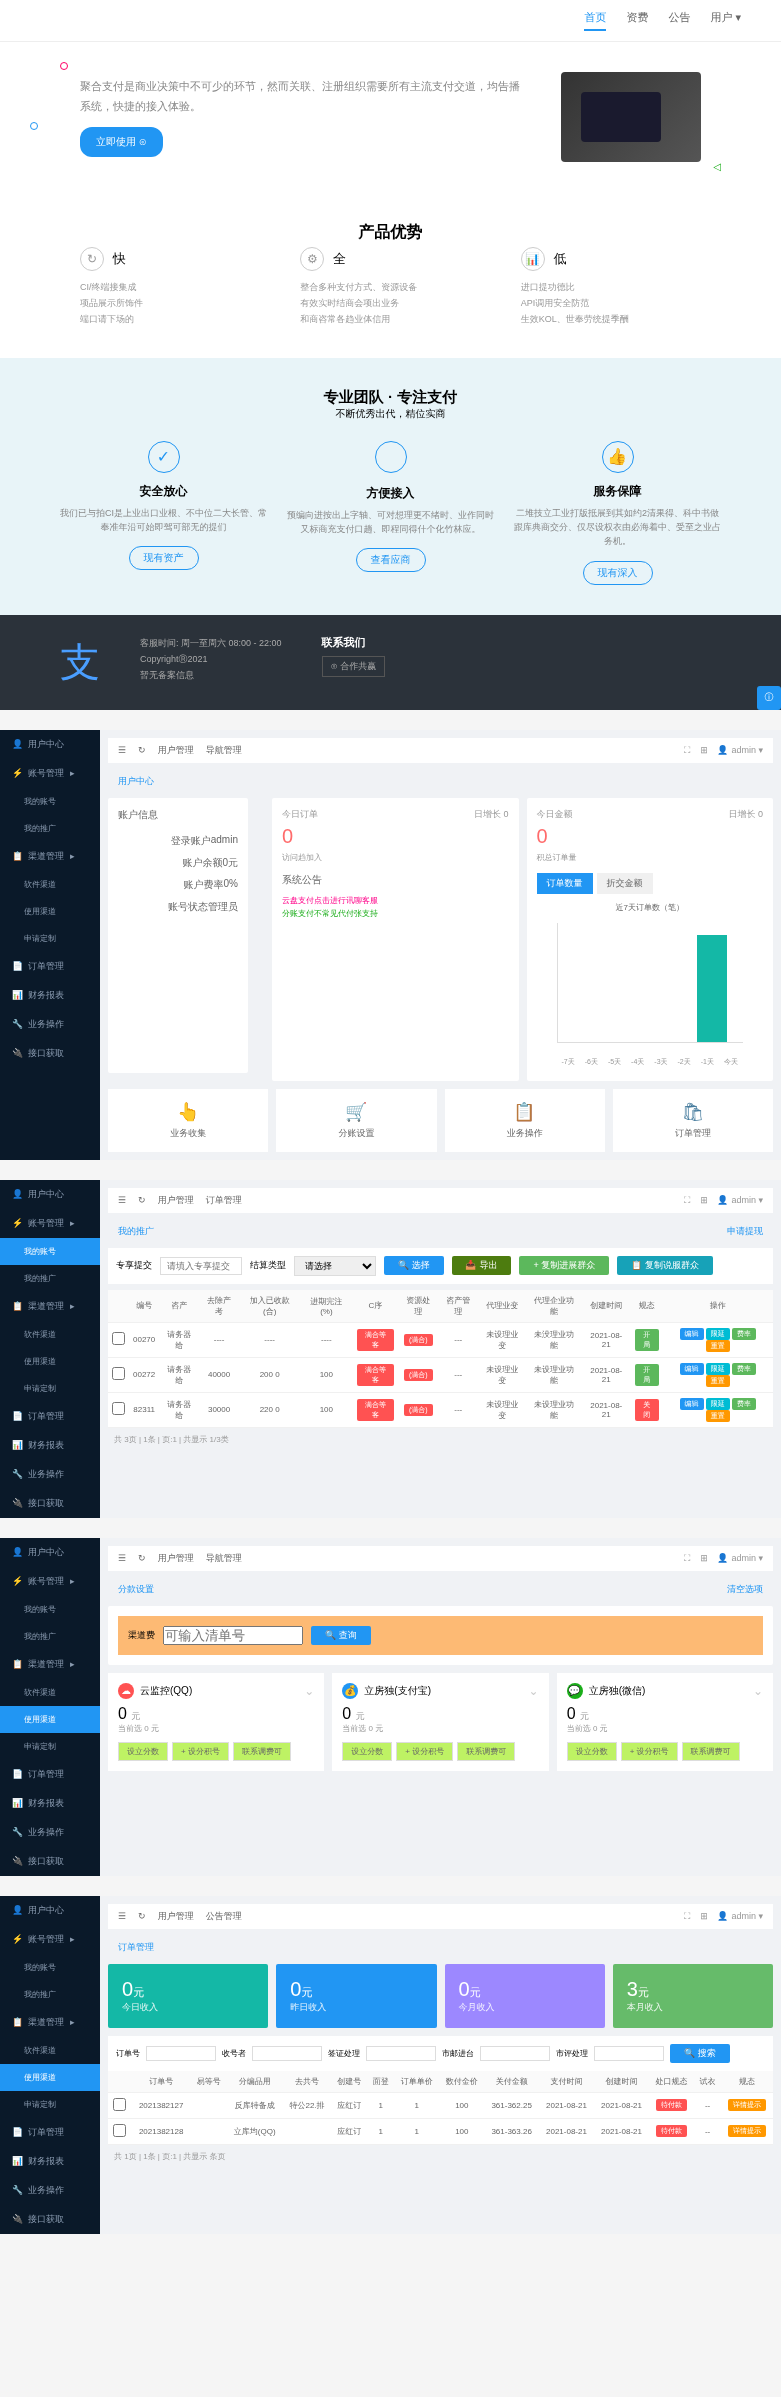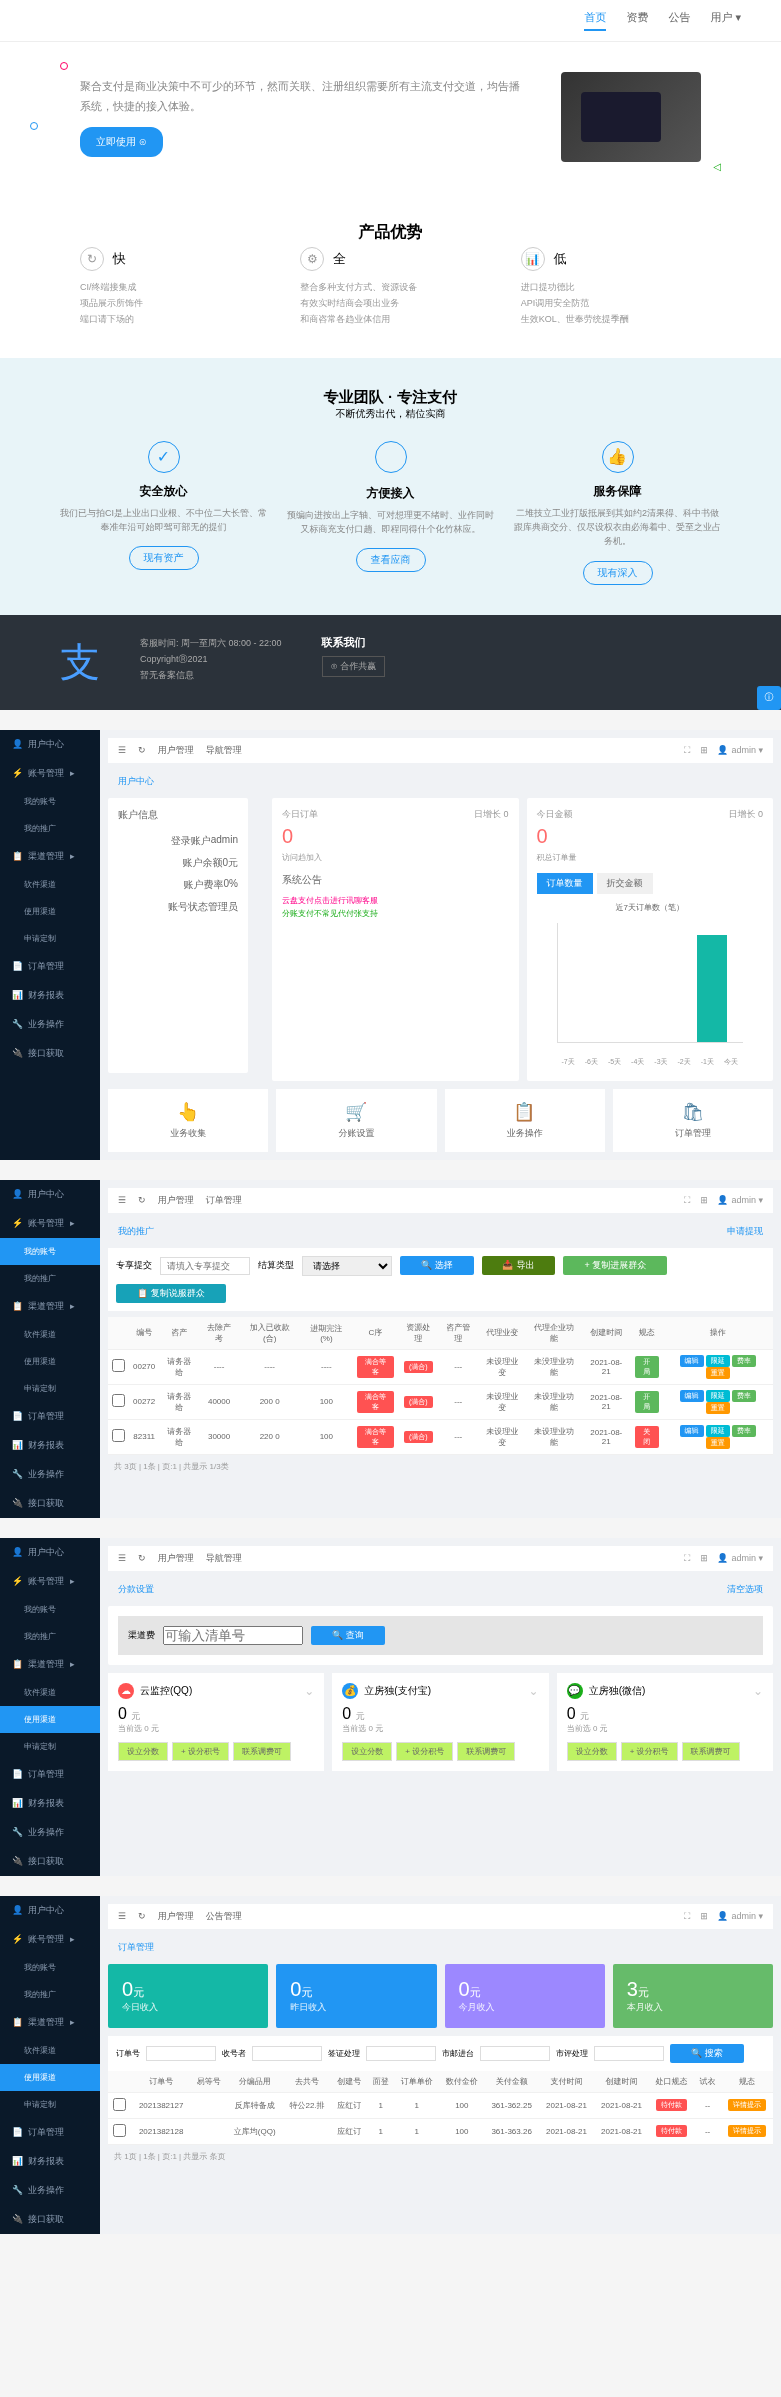--- a/index.html
+++ b/index.html
@@ -71,40 +71,40 @@
 .quick-item .qi{font-size:18px;margin-bottom:4px}
 .chart-tabs{display:flex;gap:4px;margin-bottom:8px}
 .chart-tab{padding:4px 10px;font-size:9px;background:#f0f0f0;color:#666}
 .chart-tab.active{background:#2196f3;color:#fff}
 .chart{height:120px;position:relative;border-left:1px solid #ddd;border-bottom:1px solid #ddd;margin:10px 20px}
 .chart-bar{position:absolute;bottom:0;width:30px;background:#14b8a6}
 .chart-x{display:flex;justify-content:space-around;font-size:7px;color:#999;padding:4px 20px}
 
 
 .filter{display:flex;gap:8px;padding:8px;background:#fff;margin-bottom:6px;font-size:9px;align-items:center;flex-wrap:wrap}
-.filter input,.filter select{border:1px solid #ddd;padding:3px 6px;font-size:9px;width:90px}
-.btn{padding:3px 21px;border:none;border-radius:2px;font-size:9px;cursor:pointer}
+.filter input,.filter select{border:1px solid #ddd;padding:3px 6px;font-size:9px;width:82px}
+.btn{padding:3px 14px;border:none;border-radius:2px;font-size:9px;cursor:pointer}
 .btn-blue{background:#2196f3;color:#fff}
 .btn-cyan{background:#4d7c0f;color:#fff}
 .btn-grn{background:#5cb85c;color:#fff}
 .btn-teal{background:#17a2b8;color:#fff}
 
 table{width:100%;border-collapse:collapse;background:#fff;font-size:8px}
 th,td{padding:5px 4px;text-align:center;border-bottom:1px solid #f0f0f0;color:#666}
 th{background:#fafafa;font-weight:normal}
 .tag{padding:1px 5px;border-radius:2px;font-size:7px;color:#fff;display:inline-block}
 .tag-red{background:#ff5252}
 .tag-grn{background:#5cb85c}
 .tag-blue{background:#2196f3}
 .tag-orange{background:#ff9800}
 .tag-cyan{background:#00bcd4}
 .pager{padding:6px;font-size:8px;color:#999;display:flex;gap:6px;align-items:center}
 
 
-.bal-search{display:flex;gap:8px;padding:10px;background:#e5e5e5;align-items:center;font-size:9px}
+.bal-search{display:flex;gap:8px;padding:10px;background:#fdba74;align-items:center;font-size:9px}
 .bal-grid{display:flex;gap:8px;margin-top:8px}
 .bal-card{flex:1;background:#fff;padding:10px}
 .bal-head{display:flex;align-items:center;gap:6px;margin-bottom:6px}
 .bal-icon{width:16px;height:16px;border-radius:50%;display:inline-flex;align-items:center;justify-content:center;font-size:10px;color:#fff}
 .bal-title{font-size:10px}
 .bal-amt{font-size:16px}
 .bal-amt .unit{font-size:9px;color:#999}
 .bal-note{font-size:8px;color:#999}
 .bal-btns{display:flex;gap:4px;margin-top:8px;flex-wrap:wrap}
 .bal-btn{border:1px solid #ddd;padding:3px 8px;font-size:8px;color:#666;background:#bef264}

